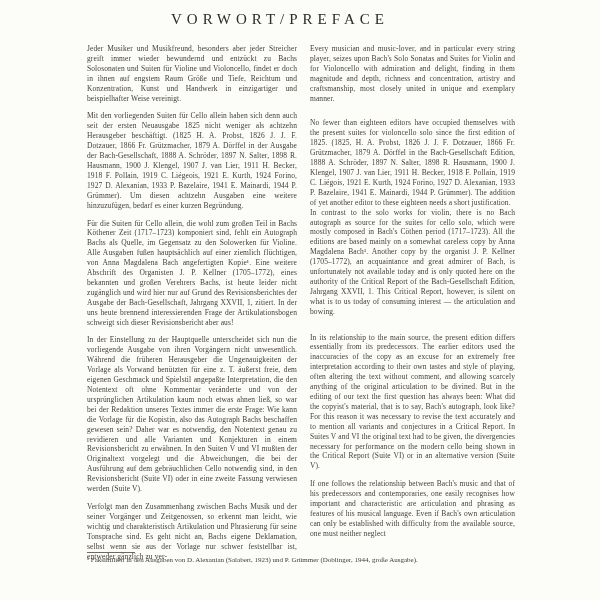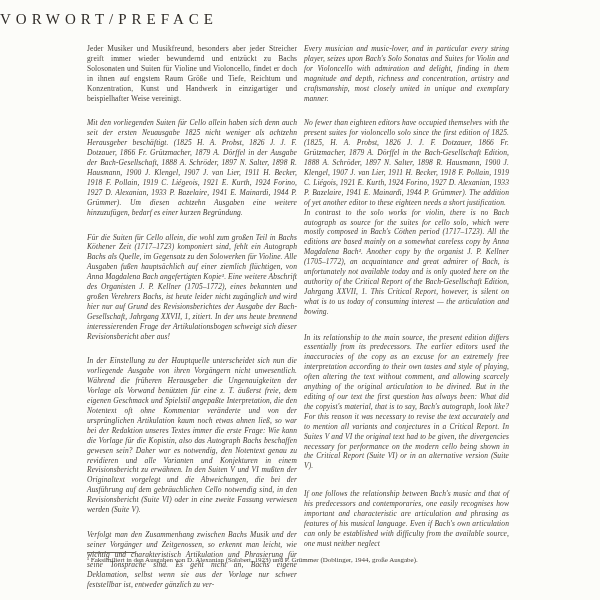--- a/index.html
+++ b/index.html
@@ -17,49 +17,49 @@
   }
   .page {
     position: absolute;
     inset: 0;
   }
   .title {
     position: absolute;
     top: 11px;
     left: 0;
     width: 560px;
-    text-align: left;
+    text-align: center;
     font-size: 15px;
     font-weight: 400;
     letter-spacing: 5px;
     color: #2e2a26;
     margin: 0;
   }
   .columns {
     position: absolute;
     top: 44px;
     left: 87px;
     width: 428px;
     display: flex;
-    gap: 7px;
+    gap: 13px;
   }
   .col {
     text-align: justify;
     font-size: 7.5px;
     line-height: 9.9px;
     letter-spacing: 0.1px;
   }
   .col.german { width: 210px; }
-  .col.english { width: 205px; font-style: italic; color: #46413a; }
+  .col.english { width: 205px; color: #46413a; }
   .col p { margin: 0; }
-  .german p + p { margin-top: 15px; font-style: italic; }
+  .german p + p { margin-top: 8px; }
   .english p:nth-child(2) { margin-top: 15px; }
   .english p:nth-child(3) { margin-top: 0; }
   .english p:nth-child(4) { margin-top: 16px; }
-  .english p:nth-child(5) { margin-top: 18px; }
+  .english p:nth-child(5) { margin-top: 8px; }
   .footnotes {
     position: absolute;
     top: 552px;
     left: 87px;
     width: 428px;
     font-size: 7px;
     line-height: 9px;
   }
   .footnote-rule {
     width: 48px;

